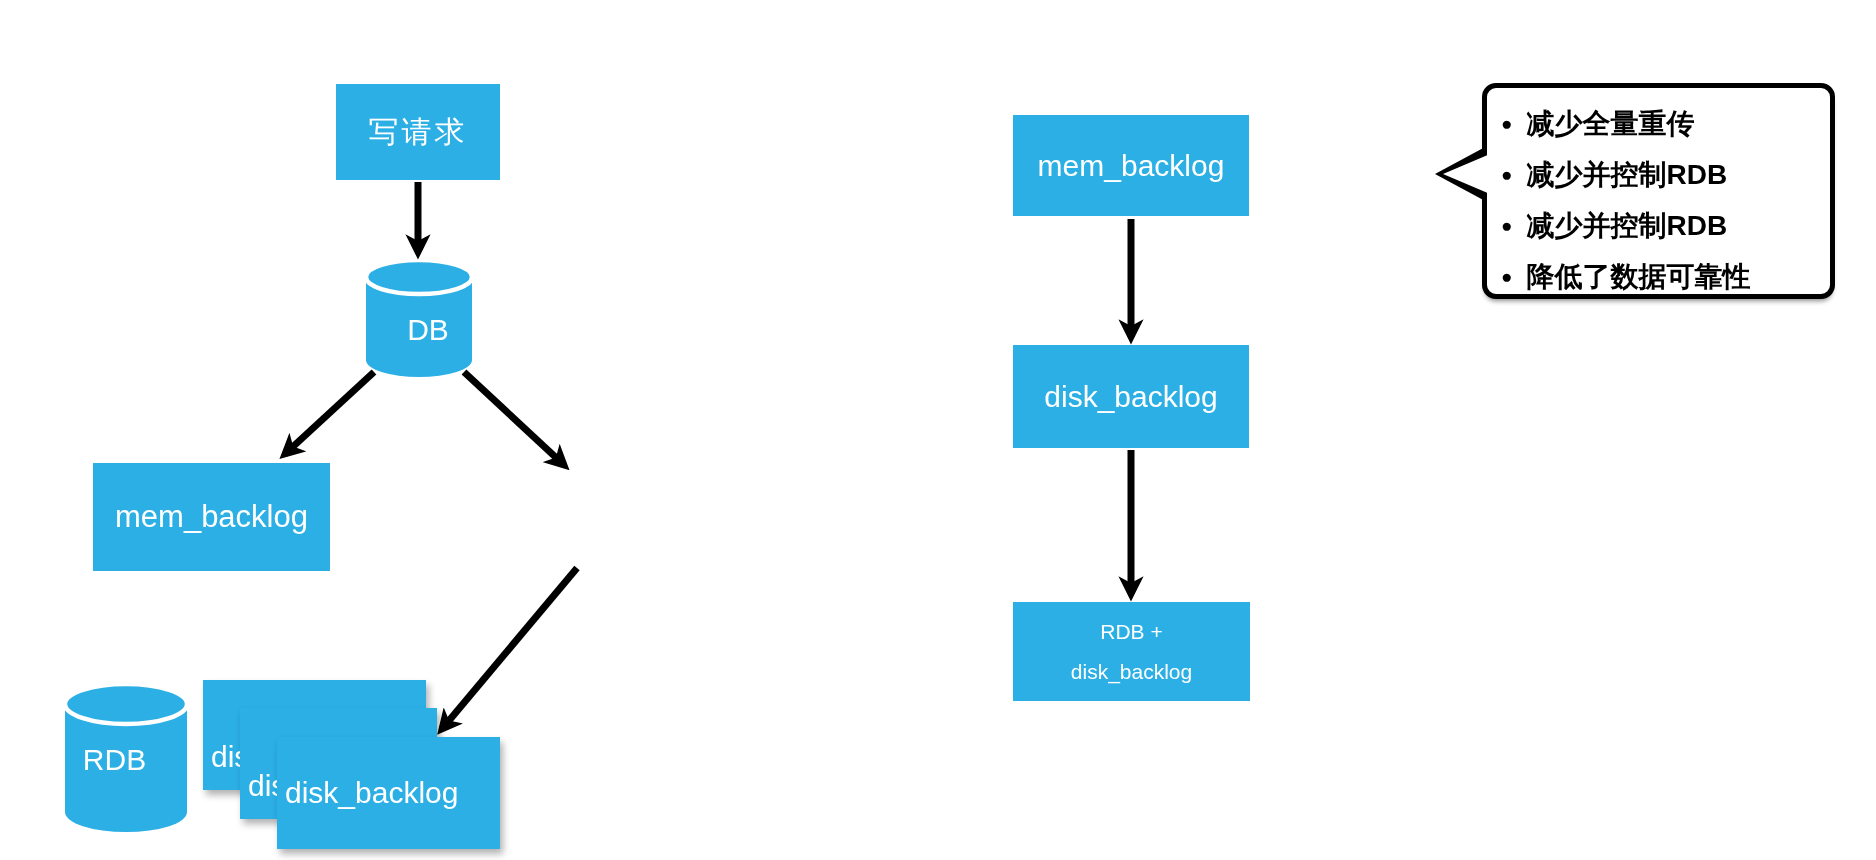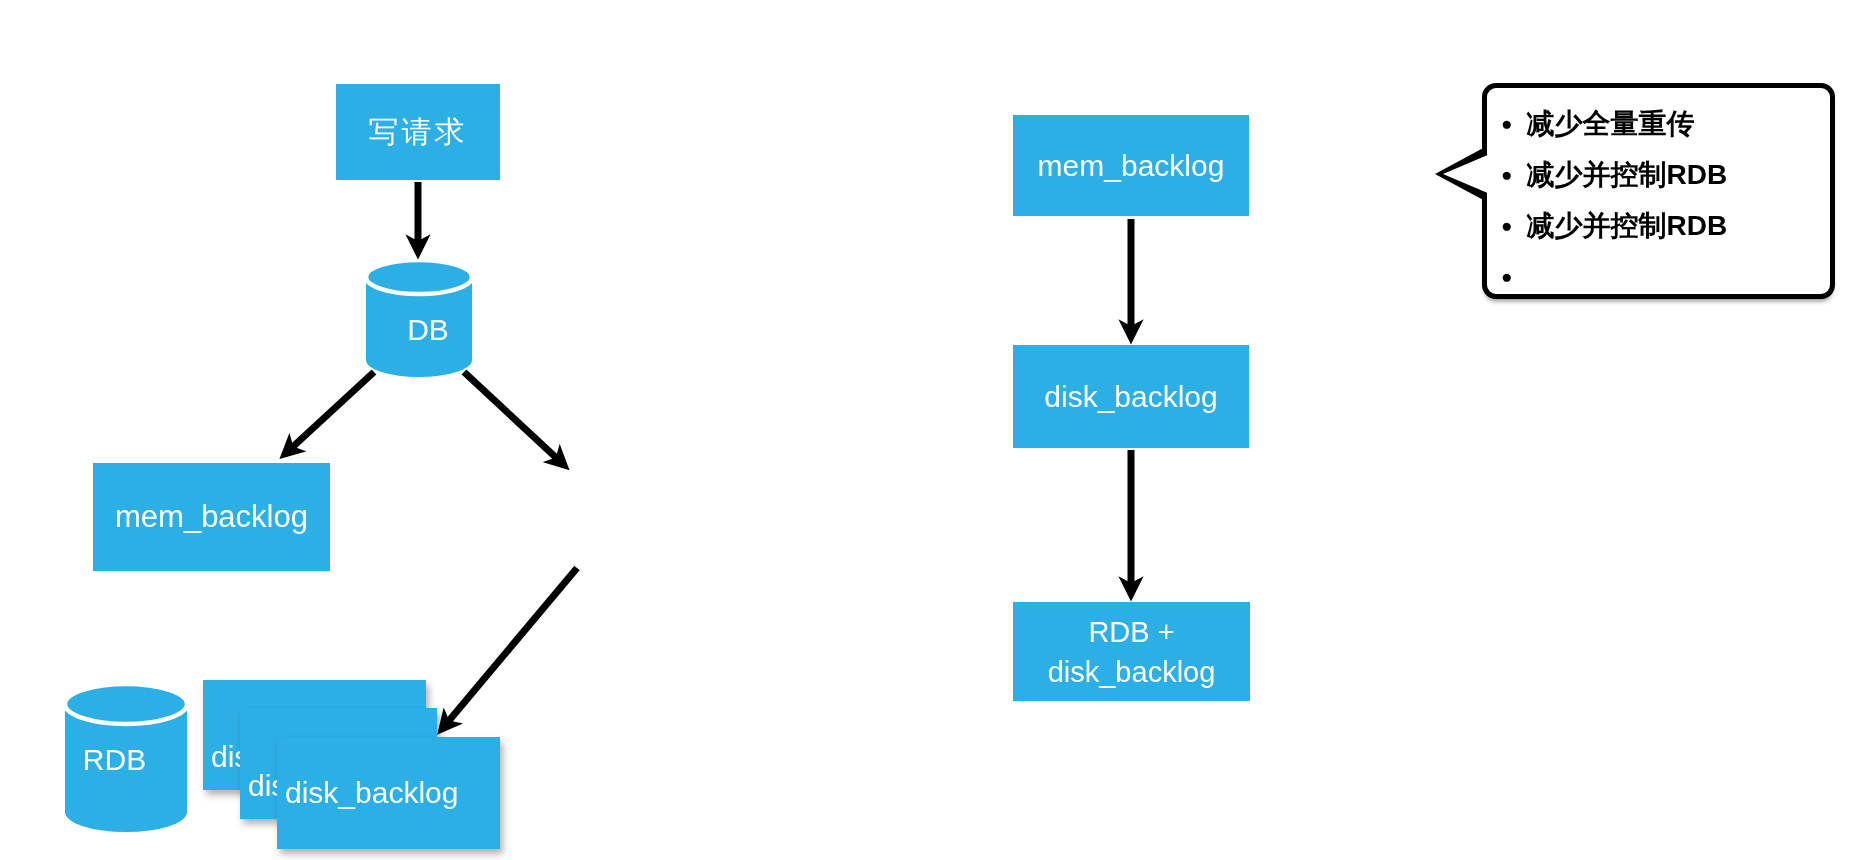--- a/index.html
+++ b/index.html
@@ -71,21 +71,21 @@
   <div class="node stacked" style="left: 277px; top: 725px; width: 223px; height: 112px; background: rgb(43, 175, 229);">
     <span>disk_backlog</span>
   </div>
 
   <div class="node" style="left: 1013px; top: 103px; width: 236px; height: 101px; background: rgb(43, 175, 229);">
     <span>mem_backlog</span>
   </div>
   <div class="node" style="left: 1013px; top: 333px; width: 236px; height: 103px; background: rgb(43, 175, 229);">
     <span>disk_backlog</span>
   </div>
-  <div class="node two-line" style="left: 1013px; top: 590px; width: 237px; height: 99px; font-size: 29px; background: rgb(43, 175, 229);">
+  <div class="node two-line" style="left: 1013px; top: 590px; width: 237px; height: 99px; font-size: 21px; background: rgb(43, 175, 229);">
     <span>RDB +</span>
     <span>disk_backlog</span>
   </div>
 
   <svg class="overlay" width="1876" height="860" viewBox="0 0 1876 860">
     <defs>
       <marker id="ah" viewBox="0 0 10 10" refX="7" refY="5" markerWidth="3.6" markerHeight="3.6" orient="auto-start-reverse">
         <path d="M0,0 L10,5 L0,10 L2.6,5 Z" fill="#000"></path>
       </marker>
     </defs>
@@ -126,17 +126,18 @@
       <li>
         <span class="bullet">●</span>
         <span>减少并控制RDB</span>
       </li>
       <li>
         <span class="bullet">●</span>
         <span>减少并控制RDB</span>
       </li>
       <li>
         <span class="bullet">●</span>
+        <span>降低了数据可靠性</span>
       </li>
     </ul>
   </div>
 
 </div>
 
 </body></html>

